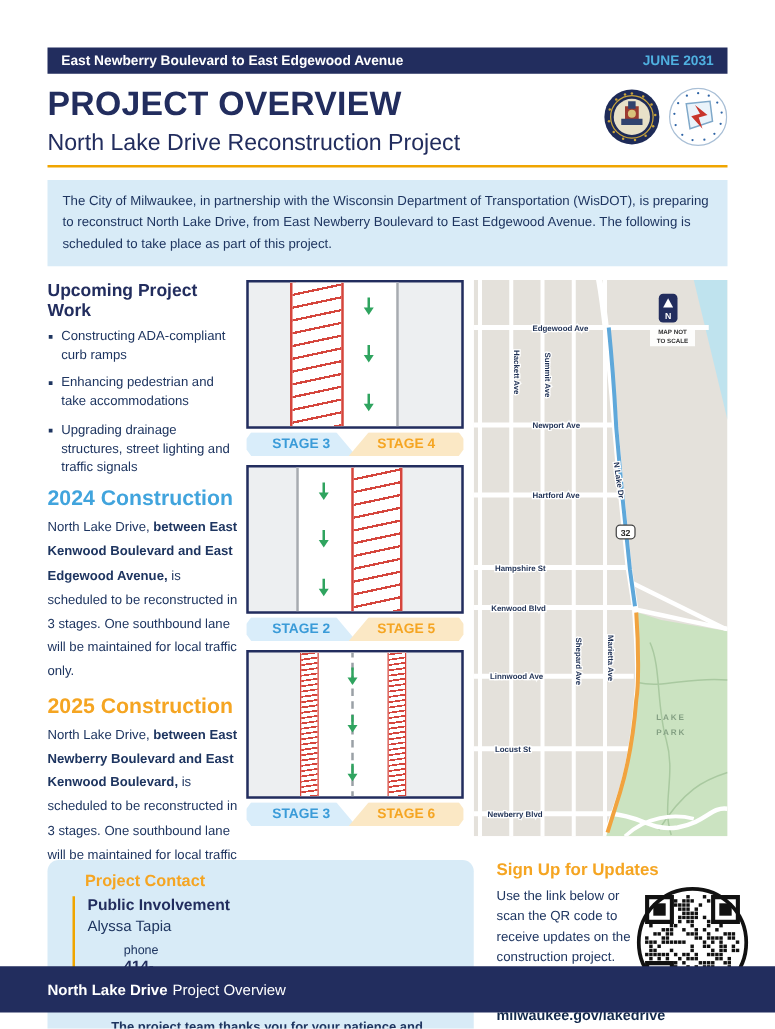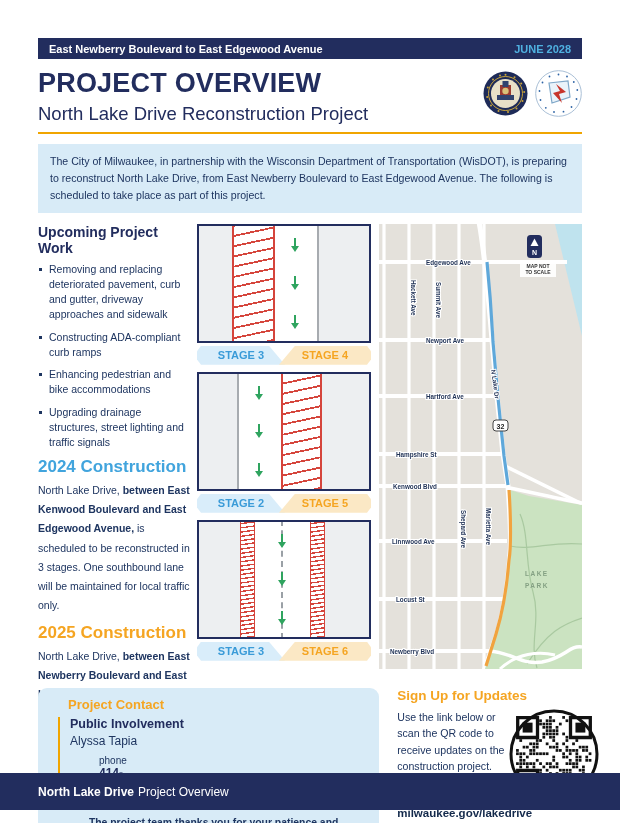--- a/index.html
+++ b/index.html
@@ -100,21 +100,21 @@
   .map text{font-family:"Liberation Sans",sans-serif;}
   .street-label{font-size:6.3px;font-weight:bold;fill:#1F3155;stroke:#fff;stroke-width:2px;paint-order:stroke;}
 </style>
 </head>
 <body>
 
 <div class="page">
 
   <div class="masthead">
     <span class="left">East Newberry Boulevard to East Edgewood Avenue</span>
-    <span class="right">JUNE 2028</span>
+    <span class="right">JUNE 2031</span>
   </div>
 
   <div class="title-row">
     <div>
       <div class="page-title">PROJECT OVERVIEW</div>
       <div class="page-subtitle">North Lake Drive Reconstruction Project</div>
     </div>
     <div class="logos">
       <span>
         <svg width="45" height="45" viewBox="0 0 45 45">
@@ -171,23 +171,22 @@
 
   <div class="intro-box">
     <span>The City of Milwaukee, in partnership with the Wisconsin Department of Transportation (WisDOT), is preparing to reconstruct North Lake Drive, from East Newberry Boulevard to East Edgewood Avenue. The following is scheduled to take place as part of this project.</span>
   </div>
 
   <div class="columns">
 
     <div class="col-left">
       <h3 class="work">Upcoming Project Work</h3>
       <ul class="bullets">
-        <li><span>Removing and replacing deteriorated pavement, curb and gutter, driveway approaches and sidewalk</span></li>
         <li><span>Constructing ADA-compliant curb ramps</span></li>
-        <li><span>Enhancing pedestrian and bike accommodations</span></li>
+        <li><span>Enhancing pedestrian and take accommodations</span></li>
         <li><span>Upgrading drainage structures, street lighting and traffic signals</span></li>
       </ul>
 
       <div class="c-head cy">2024 Construction</div>
       <p class="c-para"><span>North Lake Drive, </span><b>between East Kenwood Boulevard and East Edgewood Avenue,</b><span> is scheduled to be reconstructed in 3 stages. One southbound lane will be maintained for local traffic only.</span></p>
 
       <div class="c-head or">2025 Construction</div>
       <p class="c-para"><span>North Lake Drive, </span><b>between East Newberry Boulevard and East Kenwood Boulevard,</b><span> is scheduled to be reconstructed in 3 stages. One southbound lane will be maintained for local traffic only.</span></p>
 
     </div>

